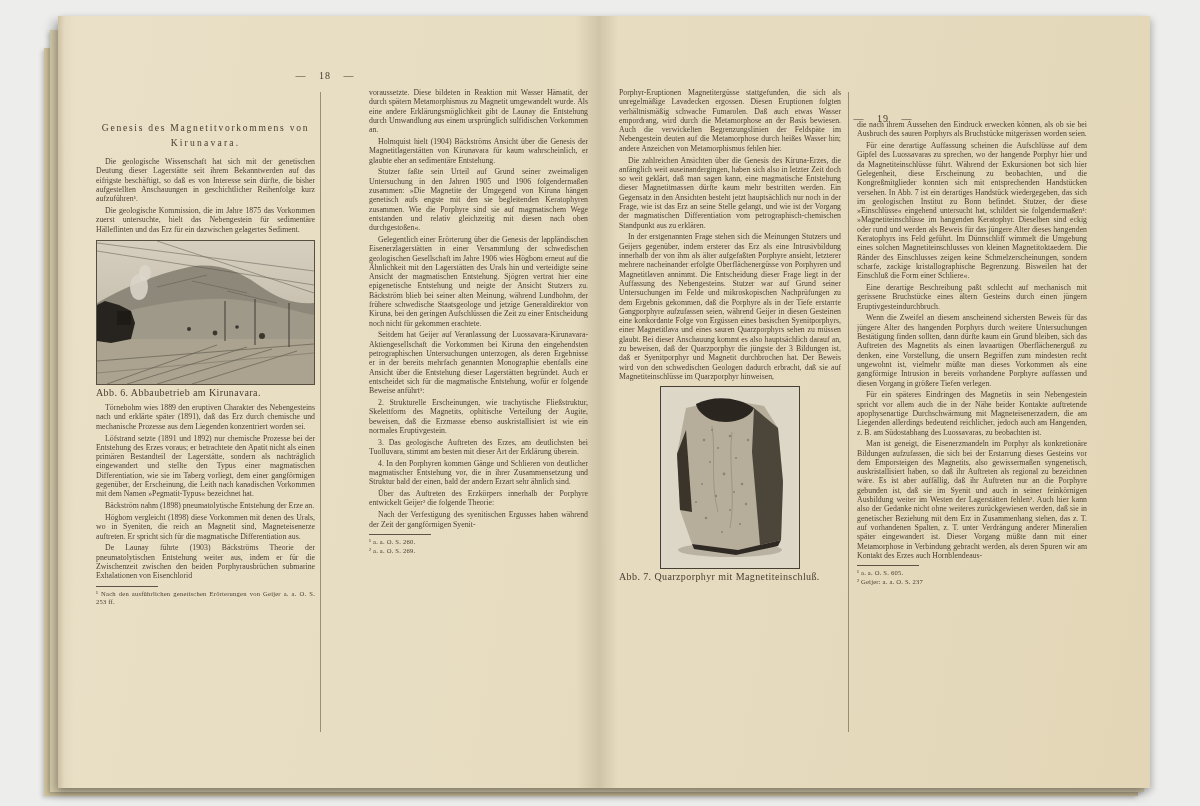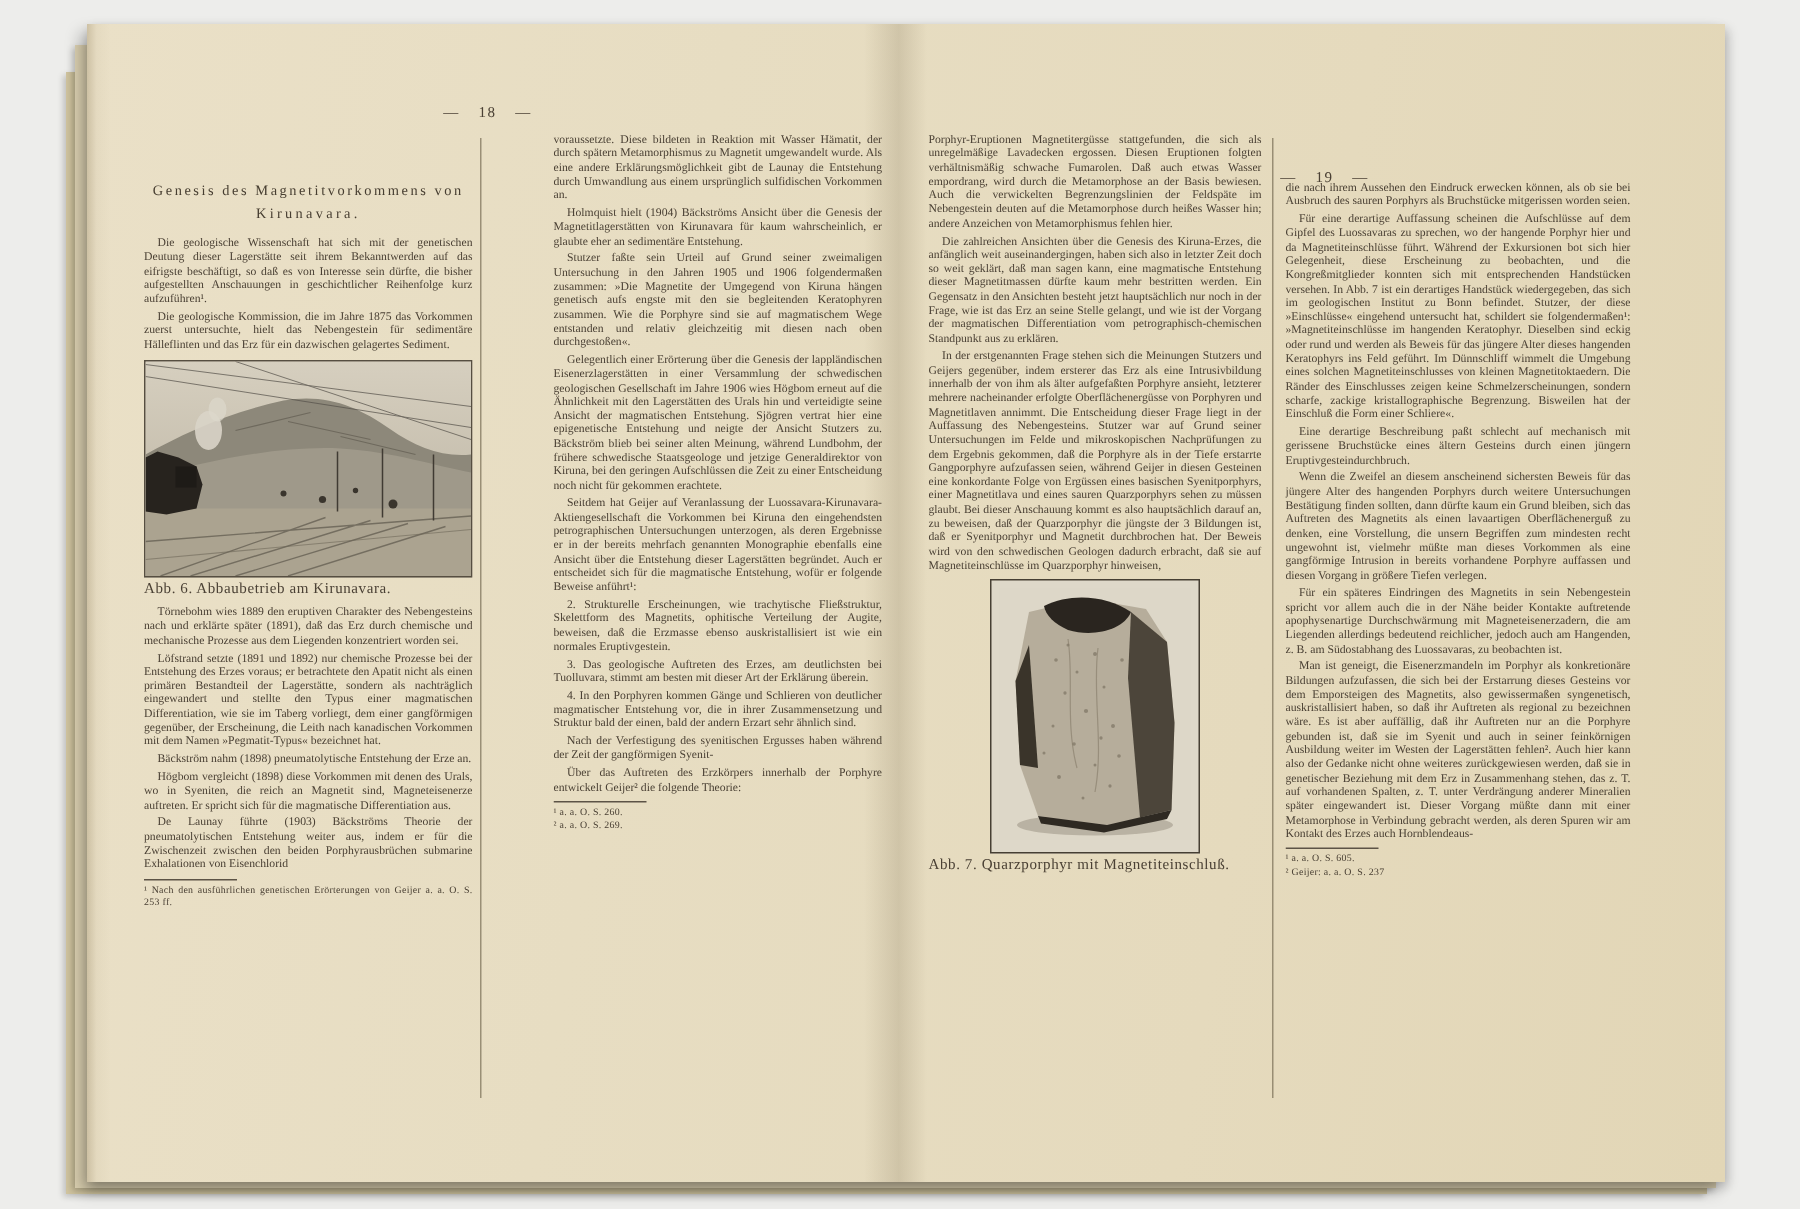--- a/index.html
+++ b/index.html
@@ -122,22 +122,22 @@
 
   <div class="col l-c2">
     <p class="noindent">voraussetzte. Diese bildeten in Reaktion mit Wasser Hämatit, der durch spätern Metamorphismus zu Magnetit umgewandelt wurde. Als eine andere Erklärungsmöglichkeit gibt de Launay die Entstehung durch Umwandlung aus einem ursprünglich sulfidischen Vorkommen an.</p>
     <p>Holmquist hielt (1904) Bäckströms Ansicht über die Genesis der Magnetitlagerstätten von Kirunavara für kaum wahrscheinlich, er glaubte eher an sedimentäre Entstehung.</p>
     <p>Stutzer faßte sein Urteil auf Grund seiner zweimaligen Untersuchung in den Jahren 1905 und 1906 folgendermaßen zusammen: »Die Magnetite der Umgegend von Kiruna hängen genetisch aufs engste mit den sie begleitenden Keratophyren zusammen. Wie die Porphyre sind sie auf magmatischem Wege entstanden und relativ gleichzeitig mit diesen nach oben durchgestoßen«.</p>
     <p>Gelegentlich einer Erörterung über die Genesis der lappländischen Eisenerzlagerstätten in einer Versammlung der schwedischen geologischen Gesellschaft im Jahre 1906 wies Högbom erneut auf die Ähnlichkeit mit den Lagerstätten des Urals hin und verteidigte seine Ansicht der magmatischen Entstehung. Sjögren vertrat hier eine epigenetische Entstehung und neigte der Ansicht Stutzers zu. Bäckström blieb bei seiner alten Meinung, während Lundbohm, der frühere schwedische Staatsgeologe und jetzige Generaldirektor von Kiruna, bei den geringen Aufschlüssen die Zeit zu einer Entscheidung noch nicht für gekommen erachtete.</p>
     <p>Seitdem hat Geijer auf Veranlassung der Luossavara-Kirunavara-Aktiengesellschaft die Vorkommen bei Kiruna den eingehendsten petrographischen Untersuchungen unterzogen, als deren Ergebnisse er in der bereits mehrfach genannten Monographie ebenfalls eine Ansicht über die Entstehung dieser Lagerstätten begründet. Auch er entscheidet sich für die magmatische Entstehung, wofür er folgende Beweise anführt¹:</p>
     <p>2. Strukturelle Erscheinungen, wie trachytische Fließstruktur, Skelettform des Magnetits, ophitische Verteilung der Augite, beweisen, daß die Erzmasse ebenso auskristallisiert ist wie ein normales Eruptivgestein.</p>
     <p>3. Das geologische Auftreten des Erzes, am deutlichsten bei Tuolluvara, stimmt am besten mit dieser Art der Erklärung überein.</p>
     <p>4. In den Porphyren kommen Gänge und Schlieren von deutlicher magmatischer Entstehung vor, die in ihrer Zusammensetzung und Struktur bald der einen, bald der andern Erzart sehr ähnlich sind.</p>
+    <p>Über das Auftreten des Erzkörpers innerhalb der Porphyre entwickelt Geijer² die folgende Theorie:</p>
     <p>Nach der Verfestigung des syenitischen Ergusses haben während der Zeit der gangförmigen Syenit-</p>
-    <p>Über das Auftreten des Erzkörpers innerhalb der Porphyre entwickelt Geijer² die folgende Theorie:</p>
     <div class="fnblock">
       <div class="fnrule"></div>
       <p class="fn">¹ a. a. O. S. 260.</p>
       <p class="fn">² a. a. O. S. 269.</p>
     </div>
   </div>
 
   <div class="col r-c1">
     <p class="noindent">Porphyr-Eruptionen Magnetitergüsse stattgefunden, die sich als unregelmäßige Lavadecken ergossen. Diesen Eruptionen folgten verhältnismäßig schwache Fumarolen. Daß auch etwas Wasser empordrang, wird durch die Metamorphose an der Basis bewiesen. Auch die verwickelten Begrenzungslinien der Feldspäte im Nebengestein deuten auf die Metamorphose durch heißes Wasser hin; andere Anzeichen von Metamorphismus fehlen hier.</p>
     <p>Die zahlreichen Ansichten über die Genesis des Kiruna-Erzes, die anfänglich weit auseinandergingen, haben sich also in letzter Zeit doch so weit geklärt, daß man sagen kann, eine magmatische Entstehung dieser Magnetitmassen dürfte kaum mehr bestritten werden. Ein Gegensatz in den Ansichten besteht jetzt hauptsächlich nur noch in der Frage, wie ist das Erz an seine Stelle gelangt, und wie ist der Vorgang der magmatischen Differentiation vom petrographisch-chemischen Standpunkt aus zu erklären.</p>

